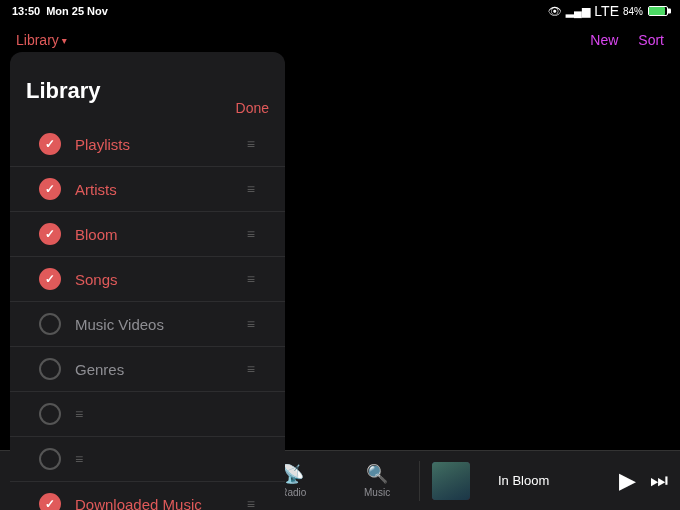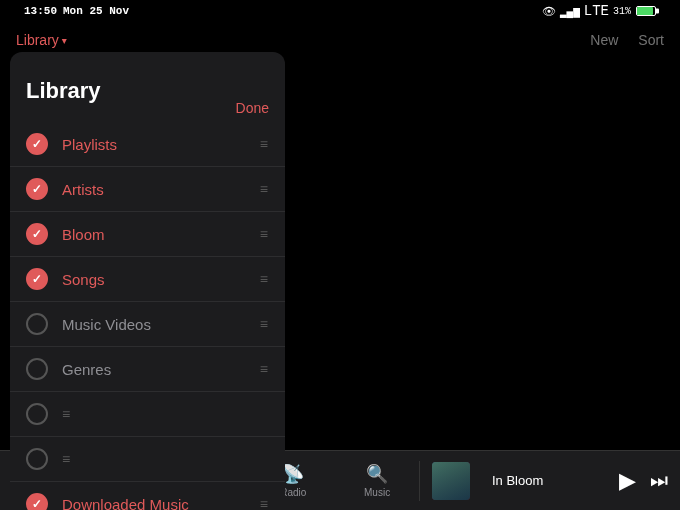--- a/index.html
+++ b/index.html
@@ -10,24 +10,23 @@
       font-family: -apple-system, BlinkMacSystemFont, 'Helvetica Neue', sans-serif;
       overflow: hidden;
       position: relative;
     }
 
     
     .status-bar {
       display: flex;
       justify-content: space-between;
       align-items: center;
-      padding: 4px 24px;
+      padding: 4px 12px;
       height: 22px;
       background: #000;
-      font-family: Liberation Mono, monospace;
     }
     .status-time {
       color: #fff;
       font-size: 11px;
       font-weight: 600;
     }
     .status-right {
       display: flex;
       align-items: center;
       gap: 4px;
@@ -51,21 +50,21 @@
     }
     .nav-chevron {
       font-size: 10px;
       color: #e05a5a;
     }
     .nav-actions {
       display: flex;
       gap: 20px;
     }
     .nav-btn {
-      color: #737373;
+      color: #d946ef;
       font-size: 14px;
       background: none;
       border: none;
       cursor: pointer;
     }
 
     
     .dropdown-panel {
       position: absolute;
       top: 52px;
@@ -94,21 +93,21 @@
       background: none;
       border: none;
       cursor: pointer;
       margin-top: 34px;
     }
 
     
     .library-item {
       display: flex;
       align-items: center;
-      padding: 11px 16px;
+      padding: 11px 29px;
       border-top: 1px solid rgba(255,255,255,0.08);
     }
     .library-item:first-child {
       border-top: none;
     }
     .item-check {
       width: 22px;
       height: 22px;
       border-radius: 50%;
       border: 2px solid #555;
@@ -185,21 +184,21 @@
     }
 
     
     .now-playing {
       display: flex;
       align-items: center;
       padding: 0 12px;
       width: 260px;
       height: 100%;
       background: #1c1c1e;
-      gap: 22px;
+      gap: 28px;
     }
     .album-art {
       width: 38px;
       height: 38px;
       background: linear-gradient(135deg, #3a6186, #89253e);
       border-radius: 4px;
       flex-shrink: 0;
       display: flex;
       align-items: center;
       justify-content: center;
@@ -258,21 +257,21 @@
 
 <div class="status-bar">
   <div style="display:flex;gap:6px;align-items:center;">
     <span class="status-time">13:50</span>
     <span class="status-time">Mon 25 Nov</span>
   </div>
   <div class="status-right">
     <span style="color:#fff;font-size:11px;">👁</span>
     <span style="color:#fff;font-size:11px;">▂▄▆</span>
     <span style="color:#fff;font-size:14px;">LTE</span>
-    <span style="color:#fff;font-size:10px;">31%</span>
+    <span style="color:#fff;font-size:10px;">84%</span>
     <span style="display:inline-block;width:20px;height:10px;border:1.5px solid #fff;border-radius:2px;position:relative;margin-left:1px;">
       <span style="display:block;width:90%;height:100%;background:#4cd964;border-radius:1px;"></span>
       <span style="position:absolute;right:-4px;top:50%;transform:translateY(-50%);width:3px;height:5px;background:#fff;border-radius:0 1px 1px 0;"></span>
     </span>
   </div>
 </div>
 
 <div class="nav-bar">
   <div class="nav-library">
     <span>Library</span>

